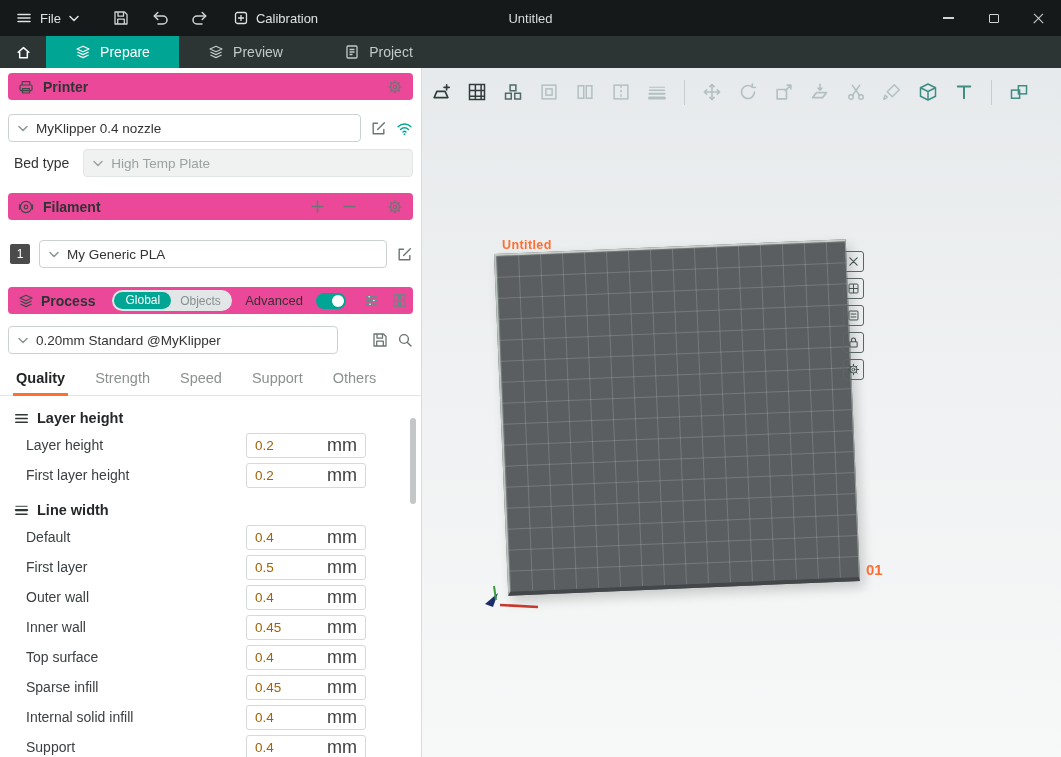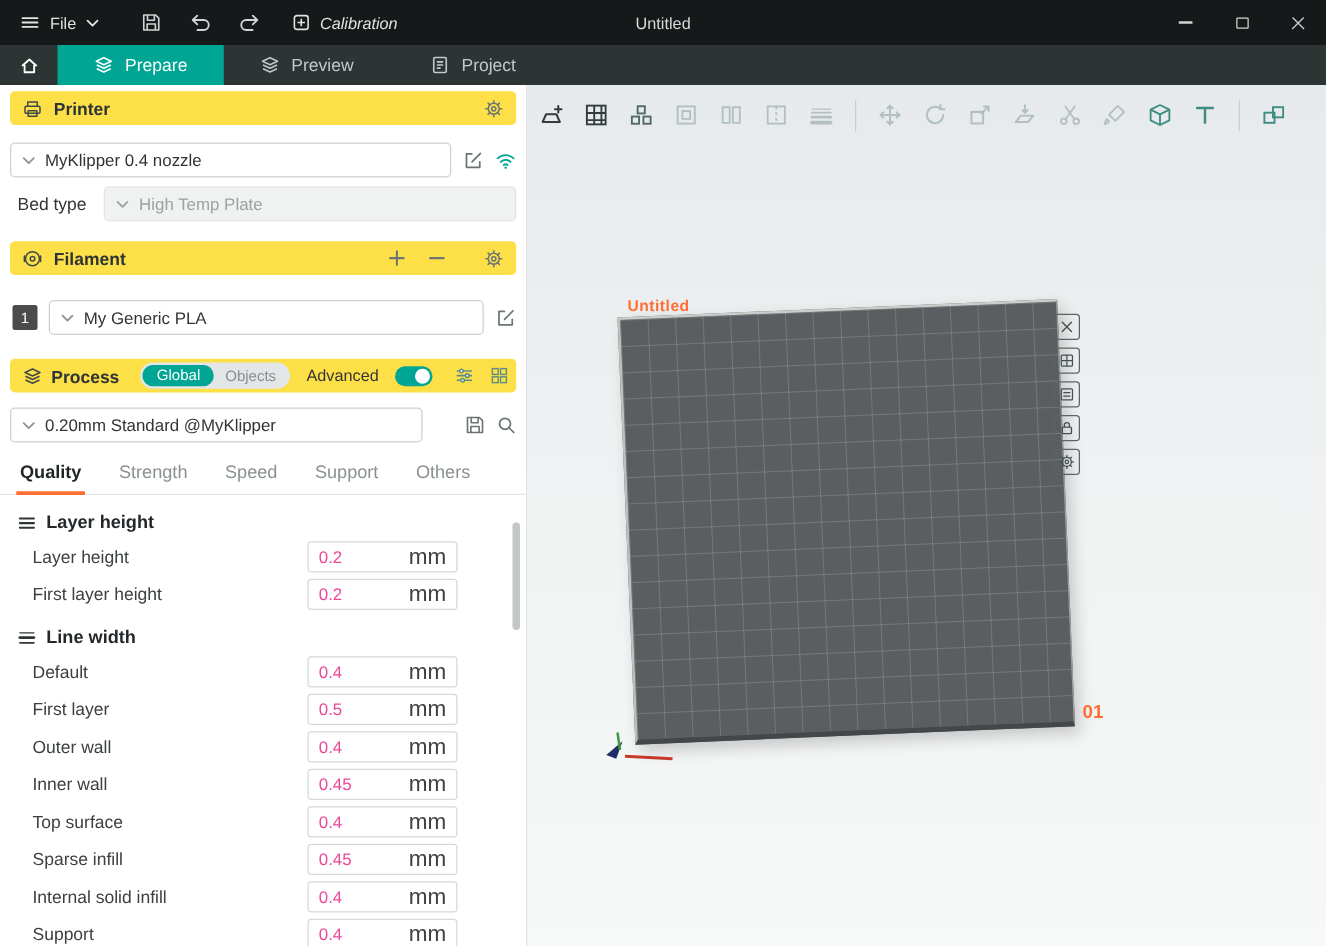--- a/index.html
+++ b/index.html
@@ -7,21 +7,21 @@
     font-family:"Liberation Sans", sans-serif; }
   .window { width:1061px; height:757px; display:flex; flex-direction:column; }
 
   
   .titlebar { height:36px; background:#15191a; display:flex; align-items:center;
     color:#dfe3e2; font-size:13px; position:relative; flex:0 0 36px; }
   .tb-left { display:flex; align-items:center; padding-left:10px; z-index:2; }
   .menu-file { display:flex; align-items:center; gap:8px; padding:4px 6px; cursor:default; }
   .tb-btn { background:none; border:none; color:#cfd5d4; margin-left:22px; display:flex; align-items:center; cursor:default; }
   .tb-btn.first { margin-left:28px; }
-  .calib { display:flex; align-items:center; gap:7px; margin-left:24px;font-style:italic; }
+  .calib { display:flex; align-items:center; gap:7px; margin-left:24px; }
   .tb-title { position:absolute; left:0; right:0; text-align:center; color:#d7dbda; z-index:1; }
   .tb-right { margin-left:auto; display:flex; height:100%; z-index:2; }
   .wc { width:45px; height:100%; display:flex; align-items:center; justify-content:center; }
   .min-glyph { width:11px; height:1.5px; background:#cfd5d4; }
   .max-glyph { width:10px; height:9px; border:1.4px solid #cfd5d4; border-radius:1px; }
   .close-glyph { width:13px; height:13px; position:relative; }
   .close-glyph::before,.close-glyph::after { content:""; position:absolute; left:0; top:6px;
     width:13px; height:1.4px; background:#cfd5d4; }
   .close-glyph::before { transform:rotate(45deg); }
   .close-glyph::after { transform:rotate(-45deg); }
@@ -41,21 +41,21 @@
     border-radius:0 4px 4px 0; padding:0 15px; font-size:13px; }
 
   
   .content { flex:1; display:flex; min-height:0; }
   .sidebar { width:422px; min-width:422px; background:#fff; border-right:1px solid #d8dcdb;
     position:relative; overflow:hidden; }
   .viewport { flex:1; position:relative; overflow:hidden;
     background:linear-gradient(180deg,#e7eaec 0%,#eff1f2 45%,#f7f8f8 100%); }
 
   
-  .sec { margin:0 8px; height:27px; background:#fde047; border-radius:4px; display:flex;
+  .sec { margin:0 8px; height:27px; background:#ec4899; border-radius:4px; display:flex;
     align-items:center; padding:0 10px; gap:9px; color:#3f4a48; }
   .sec-title { font-weight:bold; font-size:14px; color:#2e3434; }
   .spacer { flex:1; }
   .sec-printer { margin-top:5px; }
   .sec-filament { margin-top:16px; }
   .sec-process { margin-top:19px; gap:7px; padding-right:6px; }
   .hicon { color:#6b7674; display:flex; margin-left:14px; }
   .hicon.tight { margin-left:10px; }
 
   .preset-row { display:flex; align-items:center; margin:0 8px; gap:9px; }
@@ -94,21 +94,21 @@
   .ptab.active::after { content:""; position:absolute; left:-3px; right:-3px; bottom:-1px;
     height:3px; background:#ff6e32; }
 
   .group-head { display:flex; align-items:center; gap:8px; margin:14px 0 4px 14px;
     font-weight:bold; font-size:14.5px; color:#24282a; }
   .group-head .gicon { color:#2f3636; display:flex; }
   .param-row { display:flex; align-items:center; height:30px; padding-left:26px; padding-right:55px; }
   .param-label { flex:1; font-size:14px; color:#3c4043; }
   .pinput { width:120px; min-width:120px; height:25px; border:1px solid #d6d9d9; border-radius:3px;
     display:flex; align-items:center; padding:0 8px; background:#fff; }
-  .pinput input { border:none; outline:none; width:100%; font-size:13.5px; color:#ec4899;
+  .pinput input { border:none; outline:none; width:100%; font-size:13.5px; color:#a16207;
     font-family:inherit; background:transparent; }
   .unit { font-size:18px; color:#404040; margin-left:6px; }
   .scroll-thumb { position:absolute; right:5px; top:350px; width:6px; height:86px;
     background:#c3c7c7; border-radius:3px; }
 
   
   .vp-toolbar { display:flex; align-items:center; gap:14px; padding:12px 0 0 8px; height:36px; }
   .vt { width:22px; height:22px; display:flex; align-items:center; justify-content:center; }
   .c-dark { color:#333c3a; } .c-mid { color:#4f6a66; } .c-gray { color:#b3c1be; } .c-teal { color:#3d8d82; }
   .vsep { width:1px; height:25px; background:#c9cecd; margin:0 2px; flex:0 0 1px; }

